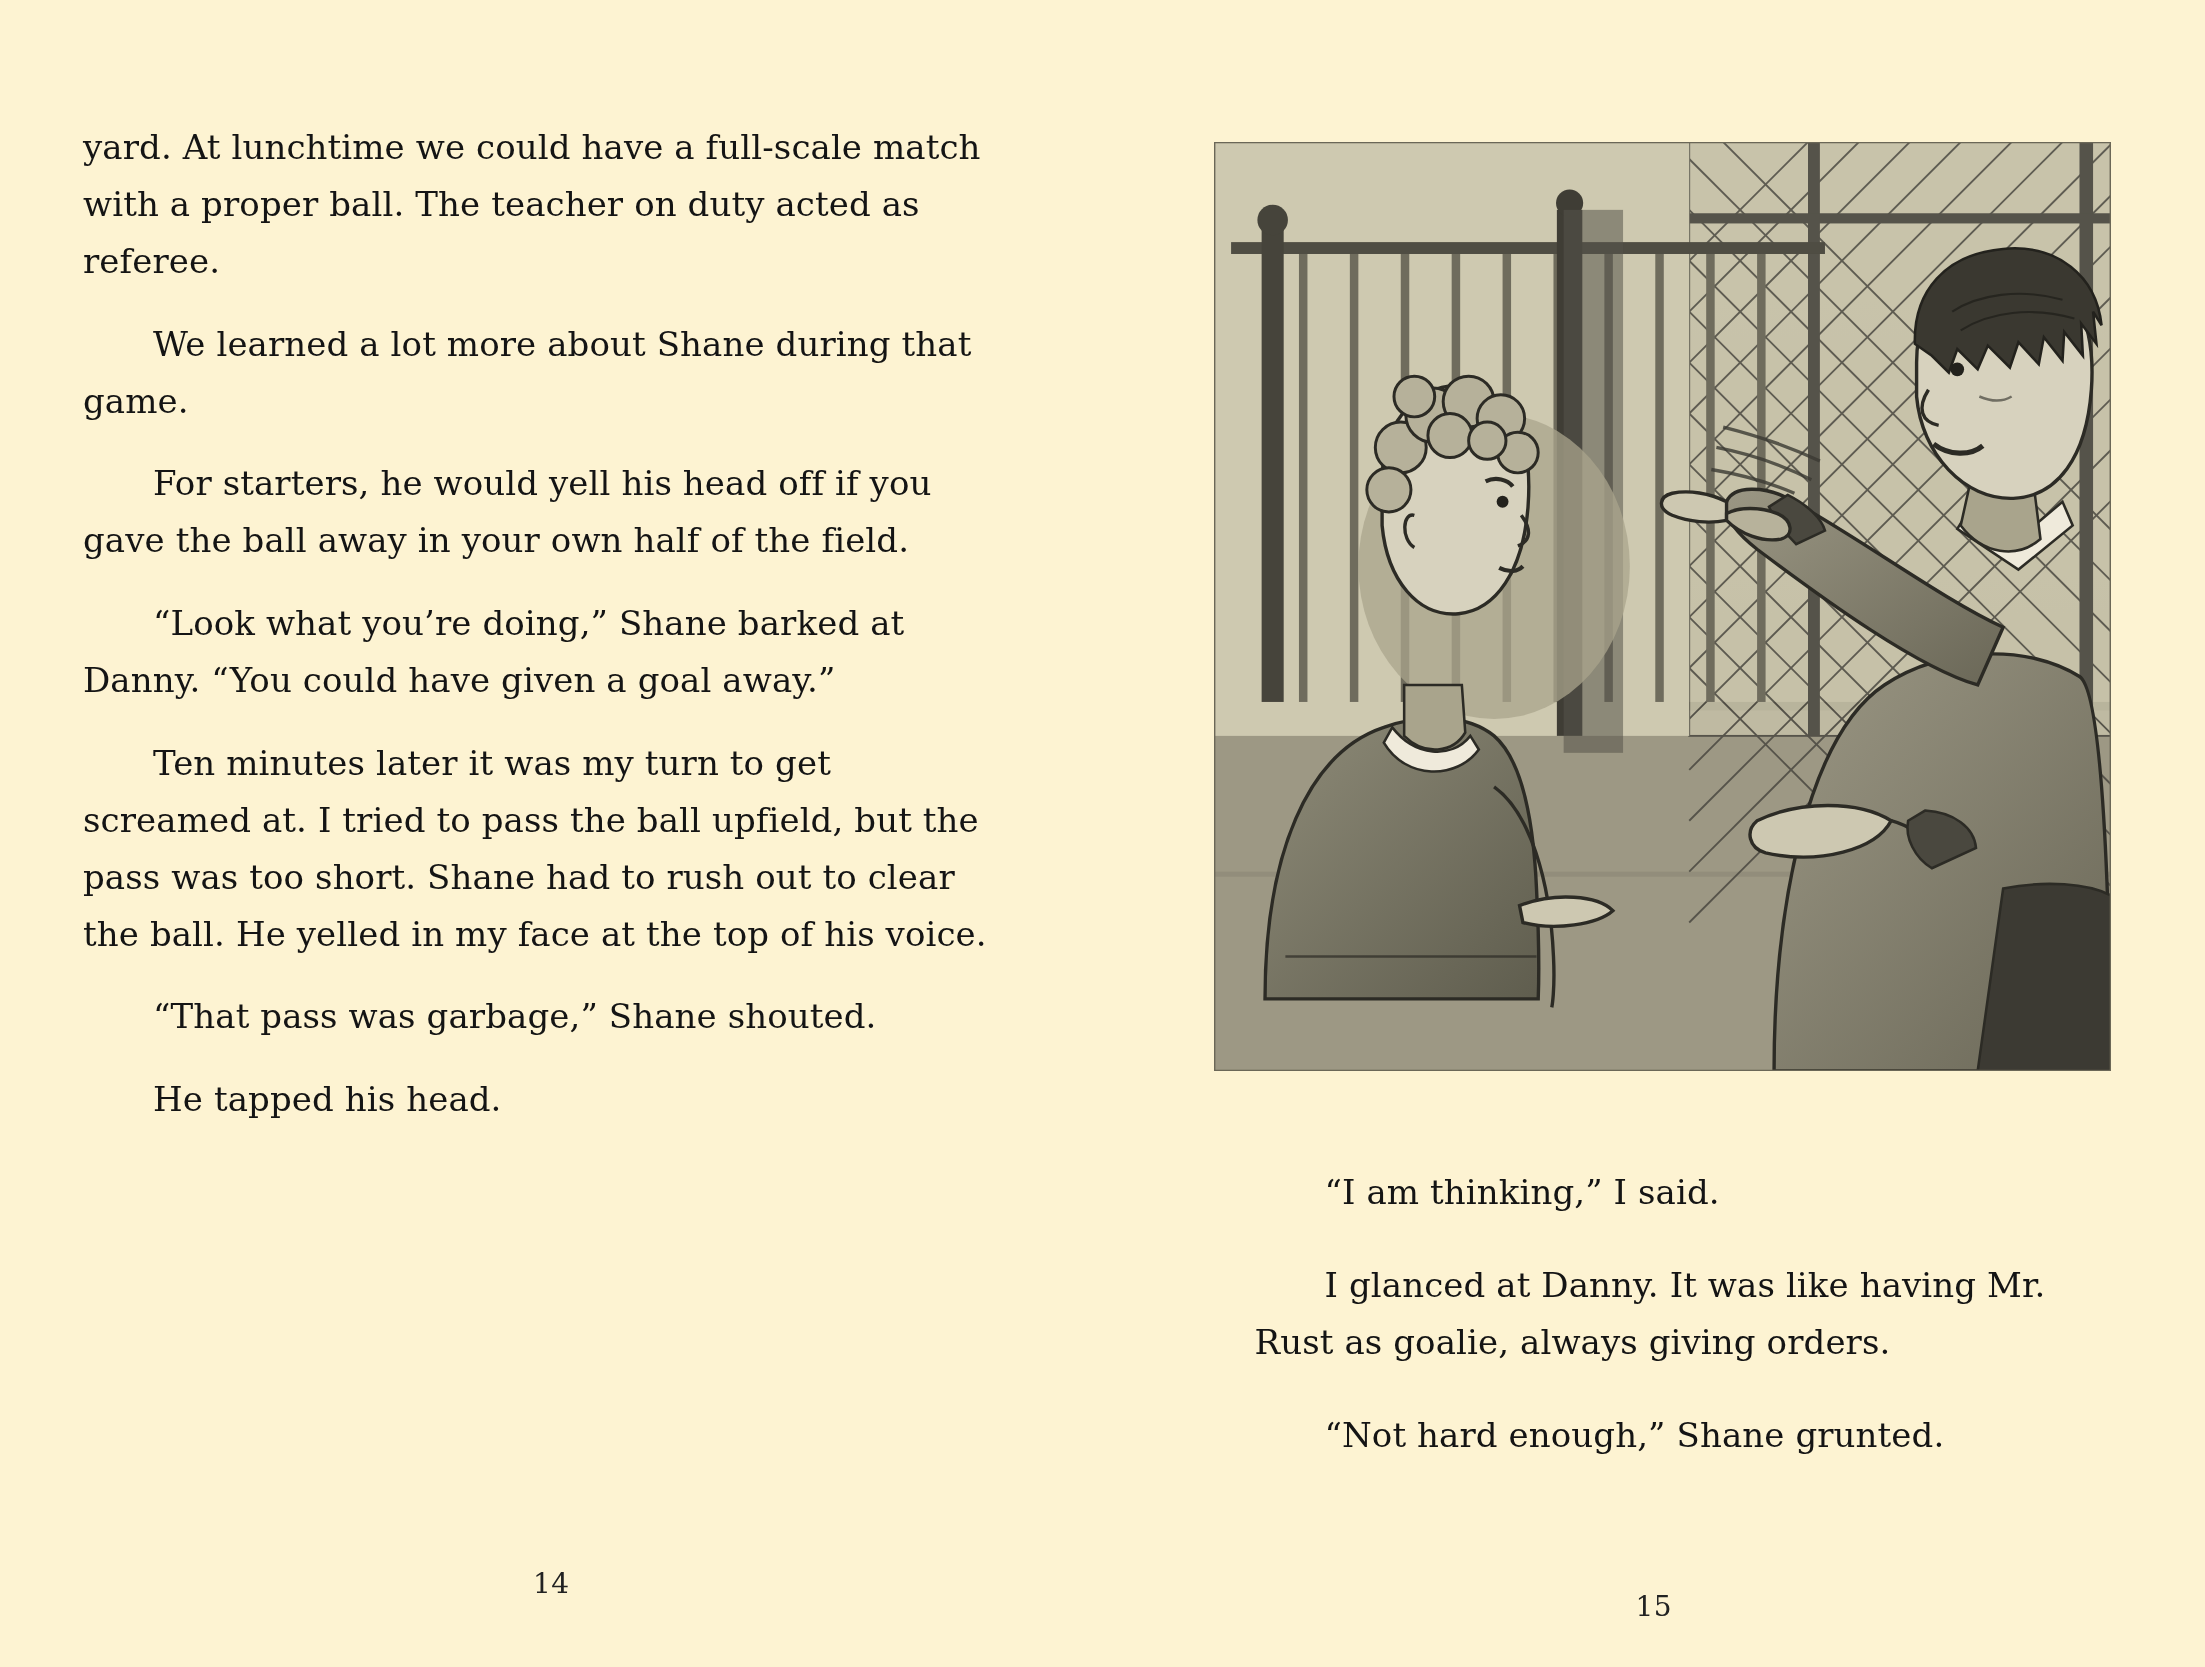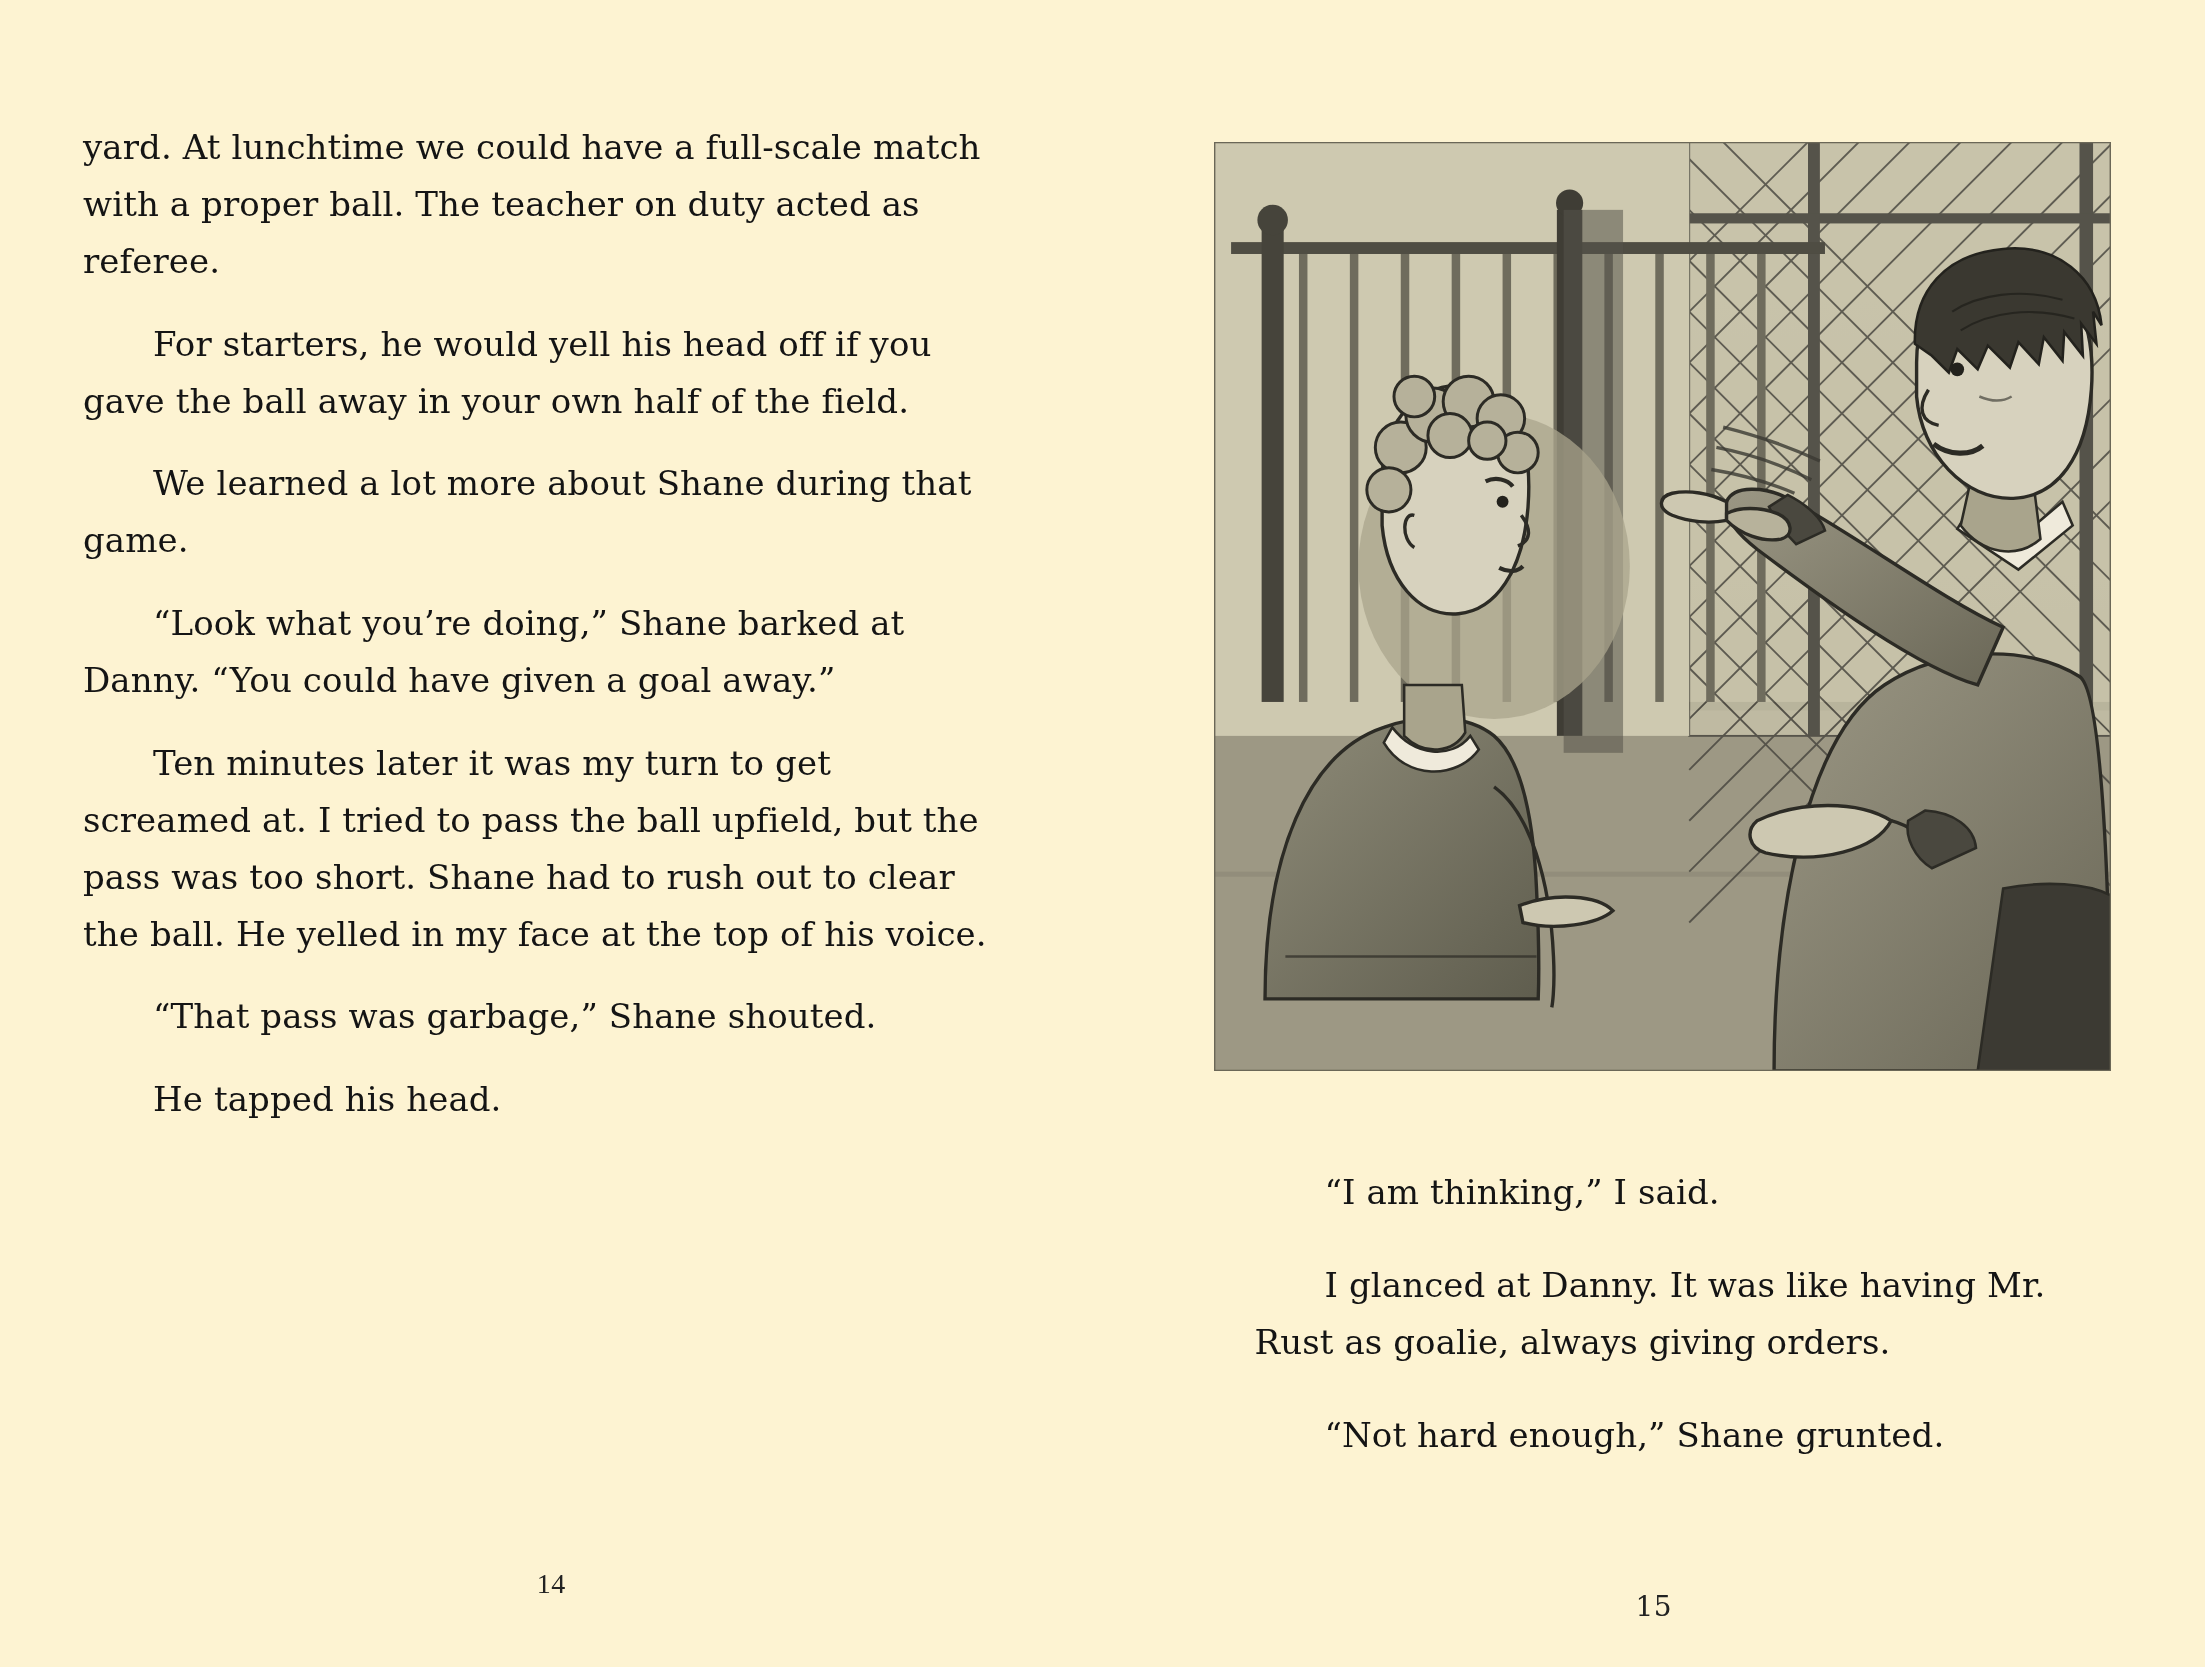--- a/index.html
+++ b/index.html
@@ -48,21 +48,21 @@
   .folio {
     position: absolute;
     bottom: 68px;
     width: 100%;
     left: 0;
     text-align: center;
     font-size: 28px;
     color: #222;
     letter-spacing: 0.4px;
   }
-  .page-left .folio { padding-right: 10.2px; font-family: Liberation Serif, serif; }
+  .page-left .folio { padding-right: 10.2px; }
   .page-right .folio { padding-right: 0px; }
 
   
   .illo-wrap {
     width: 897px;
     height: 929px;
     margin: 0 0 0 18.7px;
     position: relative;
   }
   .illo {
@@ -80,22 +80,22 @@
   }
   .right-text p.para { margin-bottom: 36px; }
 </style>
 </head>
 <body>
 
 <div class="spread">
 
   <div class="page page-left">
     <p class="para noindent">yard.  At lunchtime we could have a full-scale match with a proper ball.  The teacher on duty acted as referee.</p>
+    <p class="para">We learned a lot more about Shane during that game.</p>
     <p class="para">For starters, he would yell his head off if you gave the ball away in your own half of the field.</p>
-    <p class="para">We learned a lot more about Shane during that game.</p>
     <p class="para">“Look what you’re doing,” Shane barked at Danny.  “You could have given a goal away.”</p>
     <p class="para">Ten minutes later it was my turn to get screamed at.  I tried to pass the ball upfield, but the pass was too short.  Shane had to rush out to clear the ball.  He yelled in my face at the top of his voice.</p>
     <p class="para">“That pass was garbage,” Shane shouted.</p>
     <p class="para">He tapped his head.</p>
     <div class="folio">14</div>
   </div>
 
   <div class="page page-right">
 
     <div class="illo-wrap">

